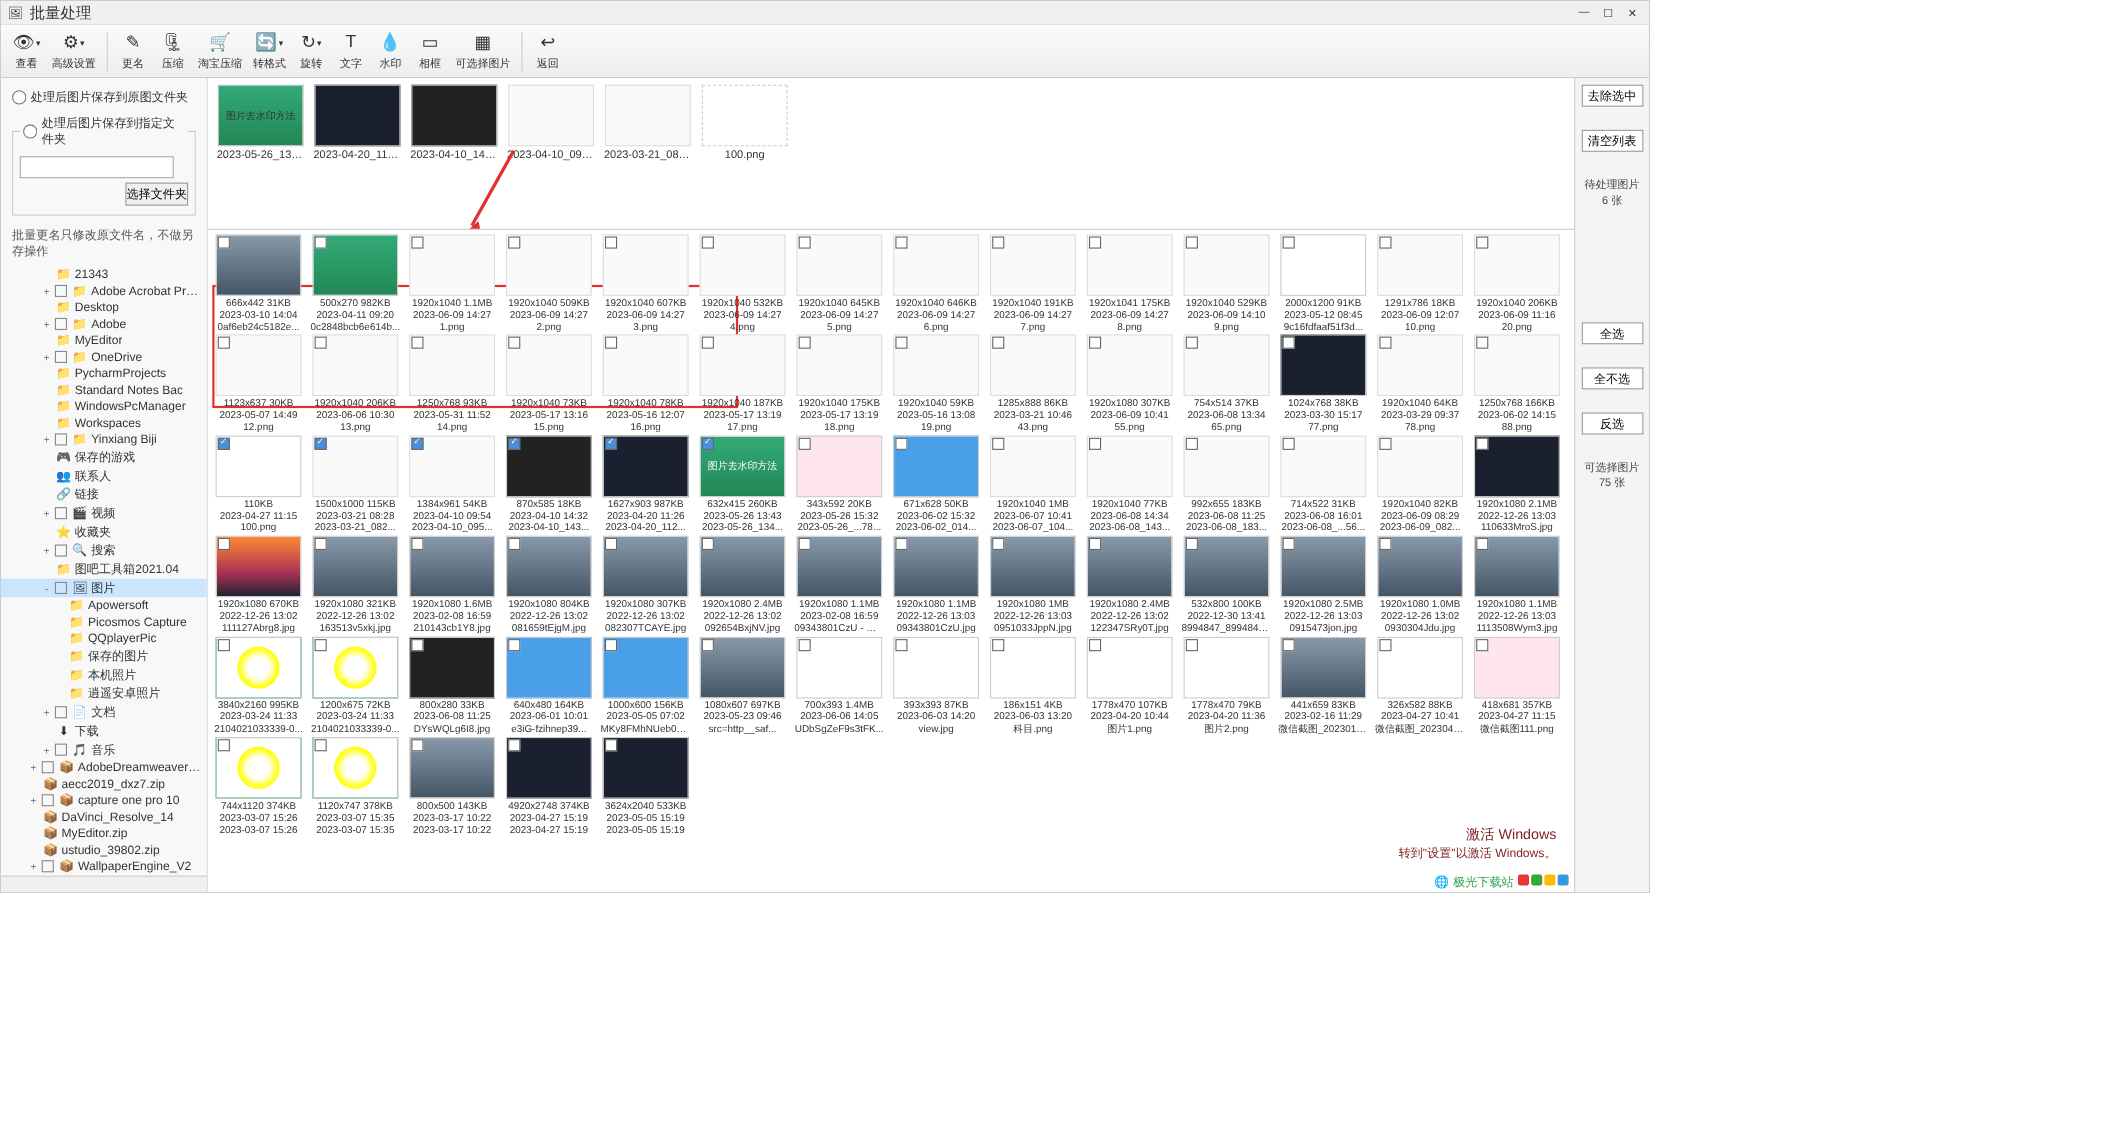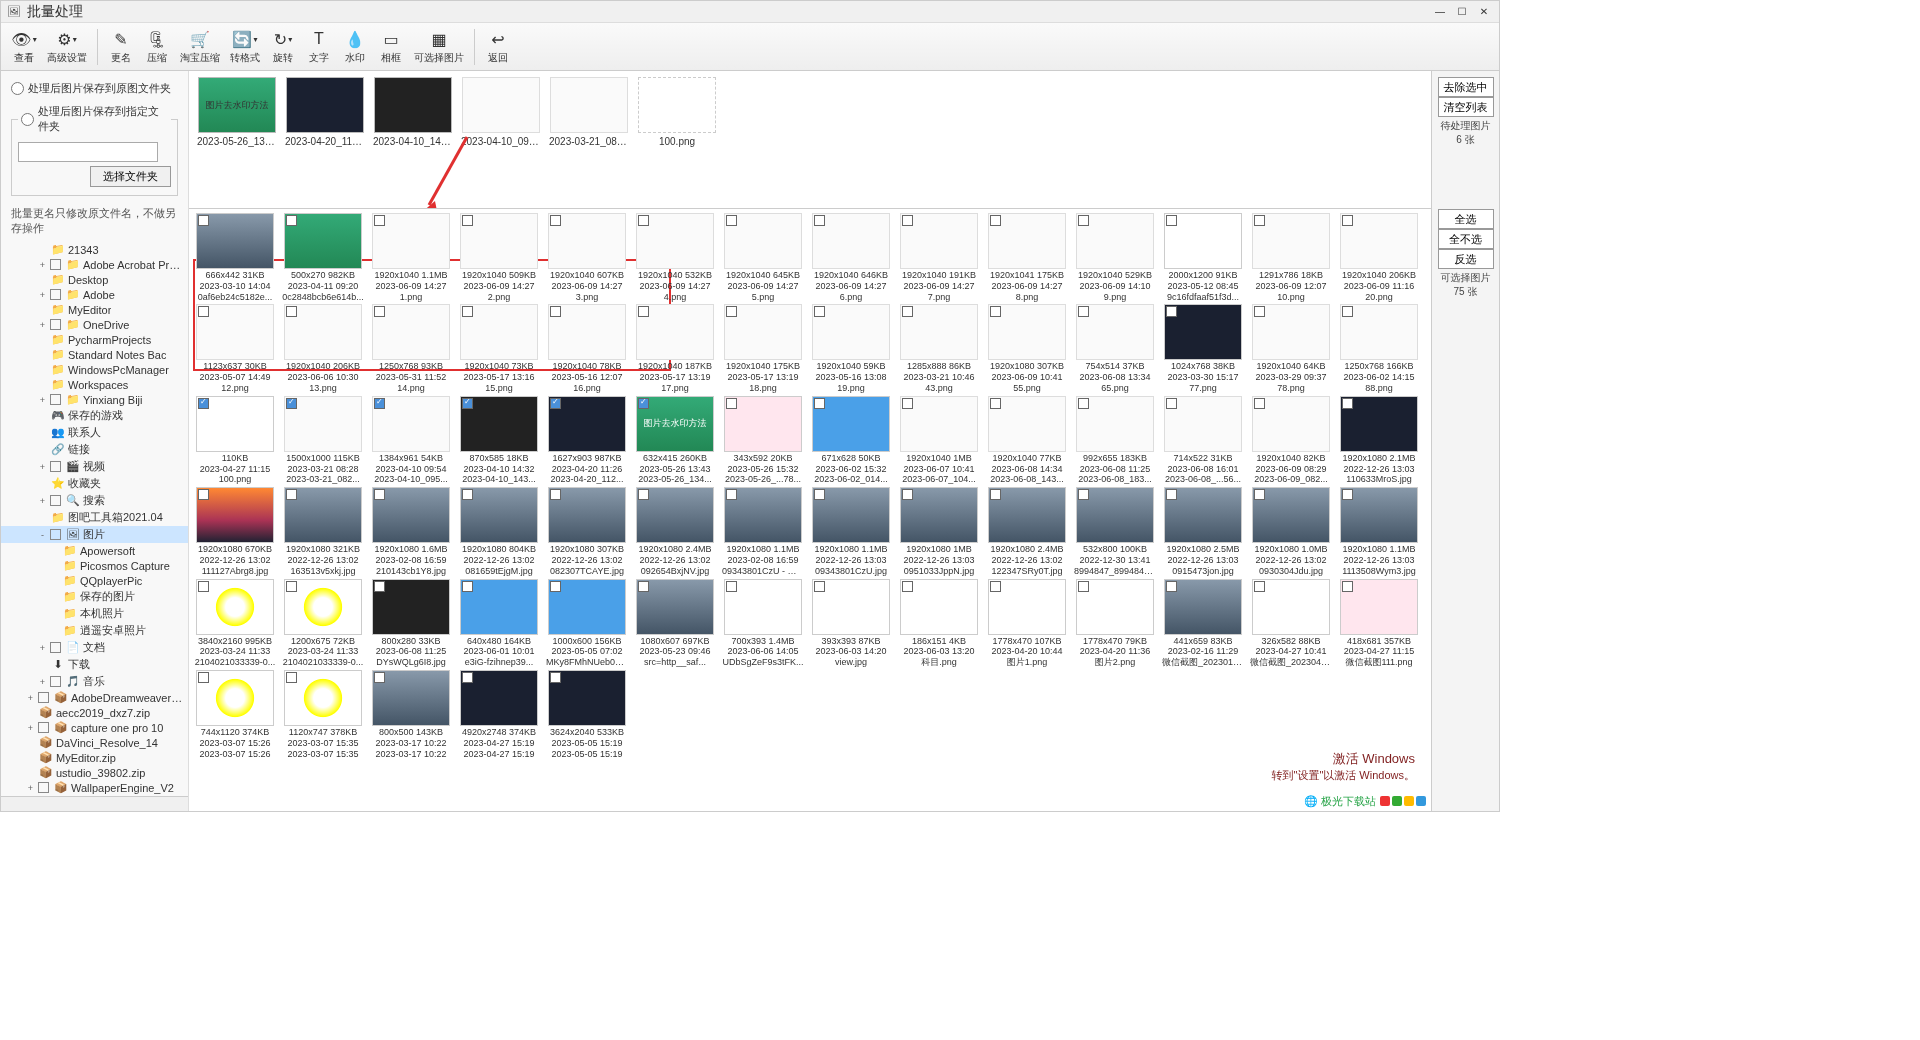--- a/index.html
+++ b/index.html
@@ -13,21 +13,21 @@
 .toolbar{height:48px;background:linear-gradient(#fafafa,#eee);display:flex;align-items:center;padding:0 6px;border-bottom:1px solid #ccc;gap:2px}
 .tool-btn{display:flex;flex-direction:column;align-items:center;justify-content:center;min-width:34px;height:44px;padding:0 4px;cursor:pointer;border-radius:2px}
 .tool-btn .ticon{width:22px;height:22px;display:flex;align-items:center;justify-content:center;font-size:16px}
 .tool-btn .tlabel{font-size:10px;color:#333;margin-top:1px}
 .tool-sep{width:1px;height:36px;background:#ccc;margin:0 4px}
 .main{flex:1;display:flex;overflow:hidden}
 .left-panel{width:188px;background:#f8f8f8;border-right:1px solid #ddd;display:flex;flex-direction:column;overflow:hidden}
 .opt-group{padding:6px 10px;font-size:11px}
 .opt-group label{display:flex;align-items:center;gap:4px;margin:4px 0}
 .opt-group input[type=text]{width:140px;height:20px;border:1px solid #aaa;padding:0 3px;font-size:11px}
-.opt-group .folder-btn{float:right;padding:2px 12px;font-size:11px;border:1px solid #999;background:#f0f0f0;cursor:pointer}
+.opt-group .folder-btn{float:right;padding:2px 0;font-size:11px;border:1px solid #999;background:#f0f0f0;cursor:pointer}
 .opt-group fieldset{border:1px solid #ccc;padding:4px 6px 8px}
 .opt-group legend{font-size:11px;padding:0 3px}
 .opt-note{padding:4px 10px;font-size:11px;color:#555}
 .tree{flex:1;overflow:auto;padding:2px 0;font-size:11px}
 .tree-item{display:flex;align-items:center;padding:1px 2px;white-space:nowrap;cursor:pointer}
 .tree-item.sel{background:#cce5ff}
 .tree-exp{width:11px;text-align:center;color:#666;font-size:9px}
 .tree-chk{width:11px;height:11px;border:1px solid #888;margin:0 2px;display:inline-block}
 .tree-ico{width:14px;margin:0 3px;text-align:center}
 .tree-item .lbl{overflow:hidden;text-overflow:ellipsis}
@@ -39,21 +39,21 @@
 .stage-name{font-size:10px;margin-top:3px;white-space:nowrap;overflow:hidden;text-overflow:ellipsis;width:80px;text-align:center}
 .grid-wrap{flex:1;overflow:auto;padding:4px}
 .grid-row{display:flex;gap:4px;margin-bottom:2px}
 .cell{width:84px;display:flex;flex-direction:column;align-items:center;position:relative}
 .thumb{width:78px;height:56px;border:1px solid #ccc;background:#fff;position:relative;overflow:hidden;display:flex;align-items:center;justify-content:center}
 .thumb .chk{position:absolute;top:1px;left:1px;width:11px;height:11px;border:1px solid #666;background:#fff}
 .thumb .chk.on{background:#4a90d9}
 .thumb .chk.on:after{content:"✓";color:#fff;font-size:8px;position:absolute;top:-2px;left:1px}
 .meta{font-size:9px;text-align:center;line-height:1.2;margin-top:1px;color:#333;width:82px;overflow:hidden}
 .meta div{white-space:nowrap;overflow:hidden;text-overflow:ellipsis}
-.right-panel{width:68px;background:#f4f4f4;border-left:1px solid #ccc;display:flex;flex-direction:column;align-items:center;padding:6px 4px;gap:0}
+.right-panel{width:68px;background:#f4f4f4;border-left:1px solid #ccc;display:flex;flex-direction:column;align-items:center;padding:6px 4px;gap:21px}
 .rbtn{width:56px;height:20px;font-size:11px;border:1px solid #999;background:#fff;cursor:pointer;display:flex;align-items:center;justify-content:center}
 .rlabel{font-size:10px;text-align:center;color:#444;margin:2px 0}
 .arrow{position:absolute;pointer-events:none}
 .arrow-line{stroke:#e03030;stroke-width:3;fill:none}
 .arrow-head{fill:#e03030}
 .redbox{position:absolute;border:2px solid #e03030;pointer-events:none}
 .wm-activate{position:absolute;right:16px;bottom:28px;text-align:right;color:#7f1d1d;font-size:13px;pointer-events:none}
 .wm-activate .s{font-size:11px}
 .footer-logo{position:absolute;right:4px;bottom:2px;display:flex;align-items:center;gap:3px;font-size:11px}
 .footer-logo .g1{color:#2aa54a;font-weight:normal}

